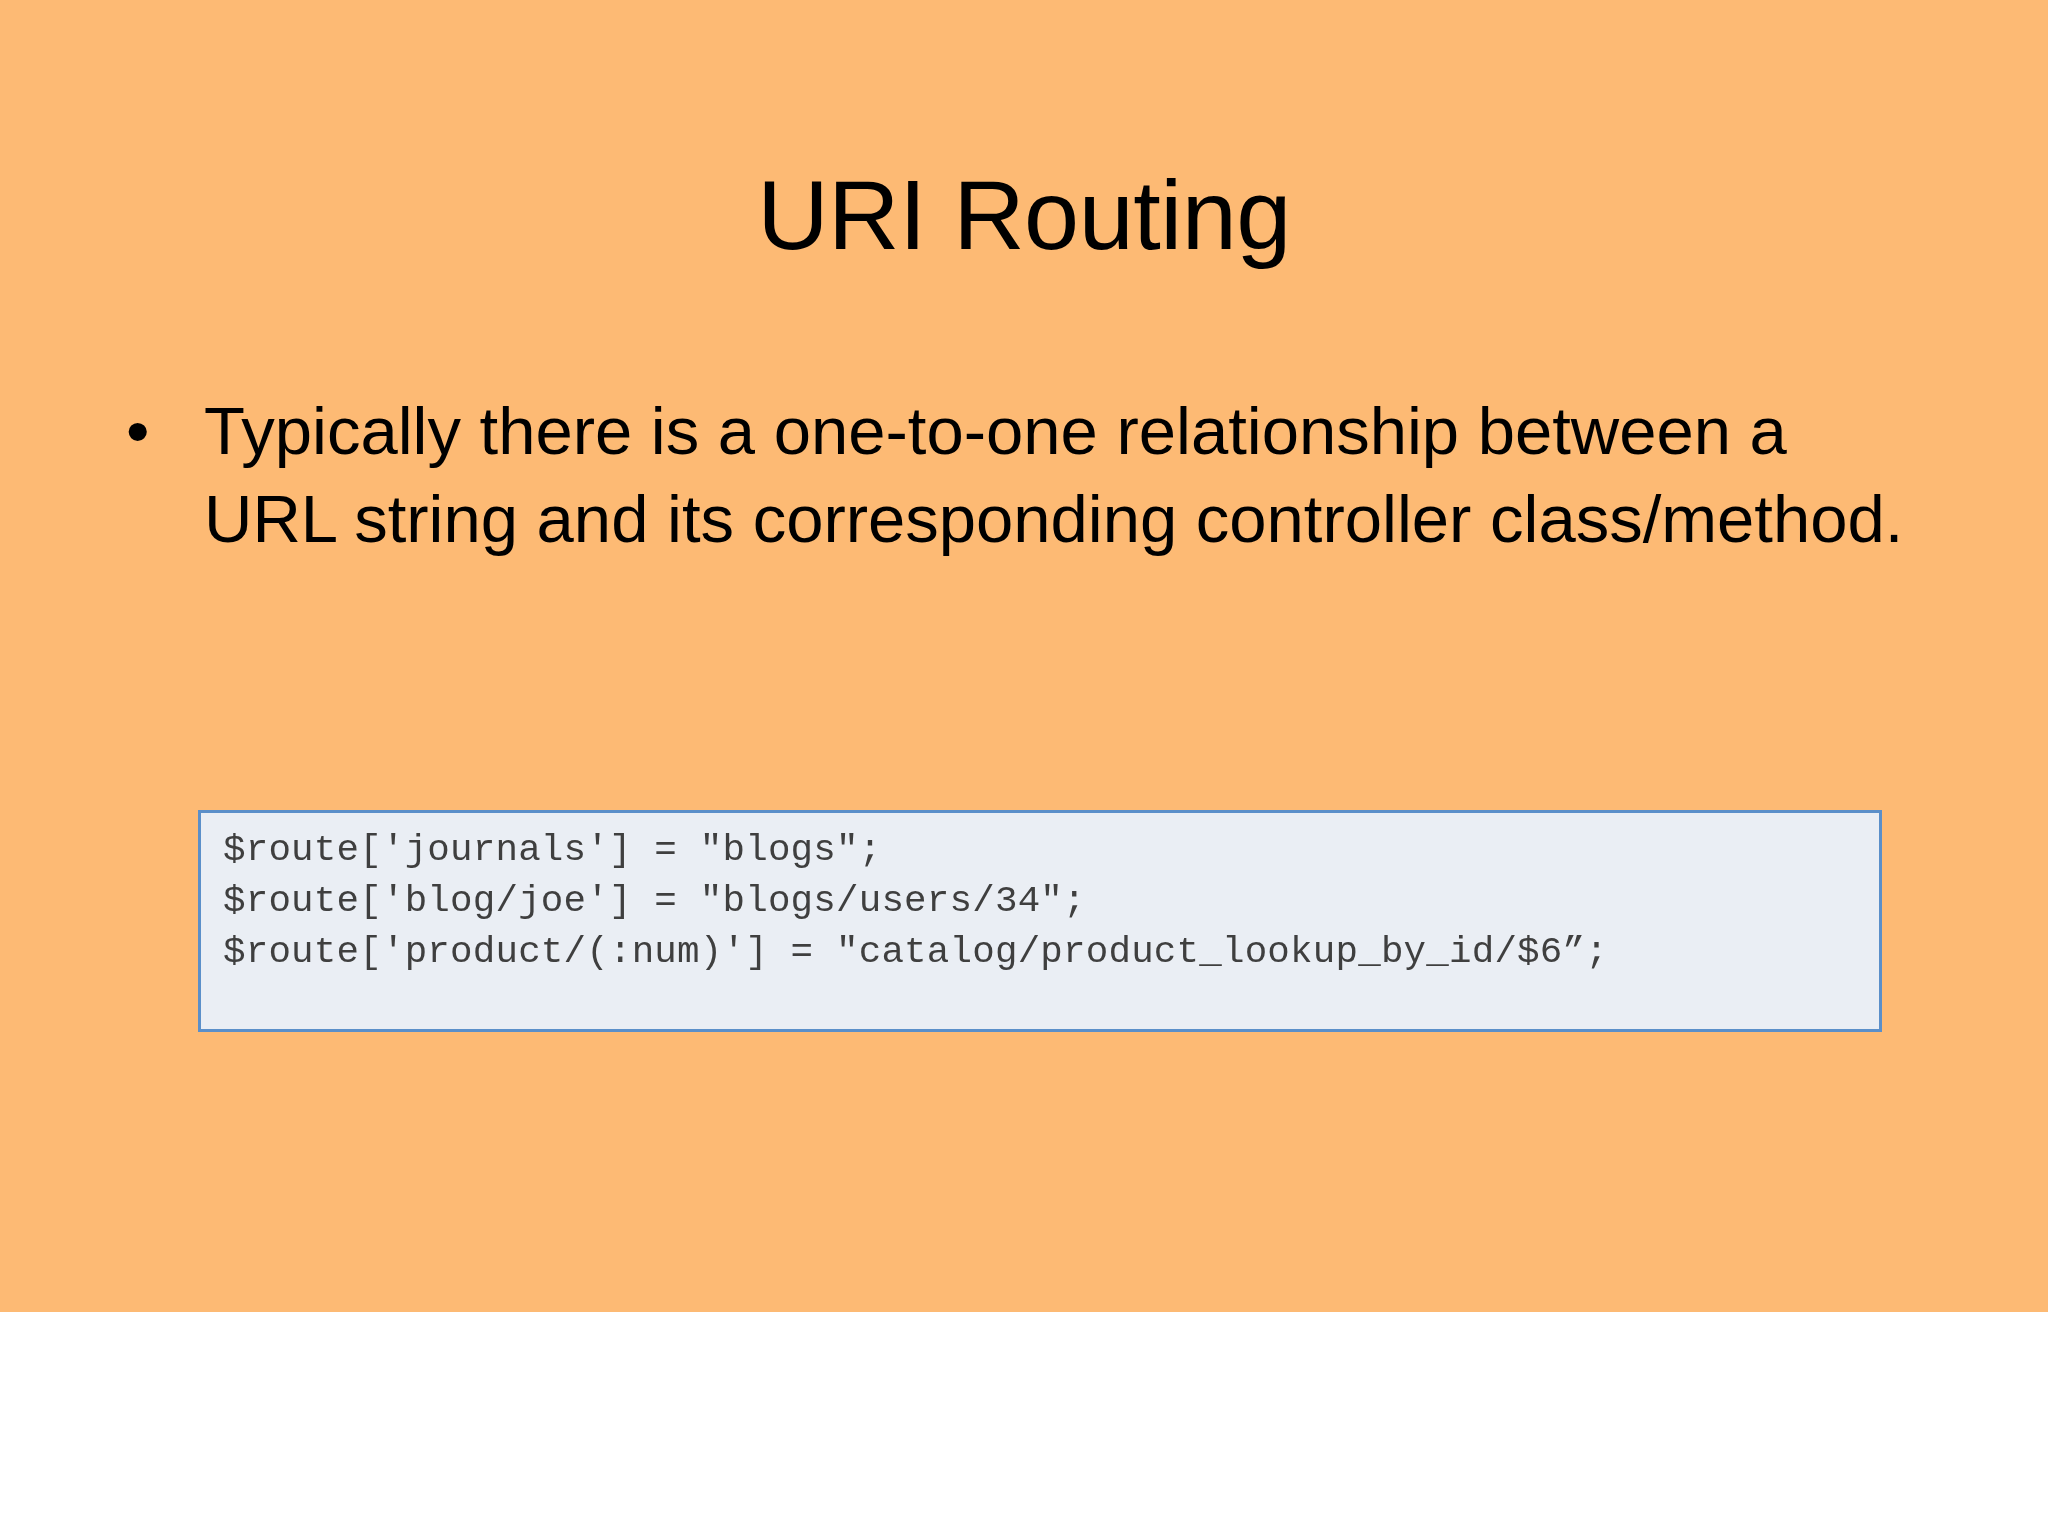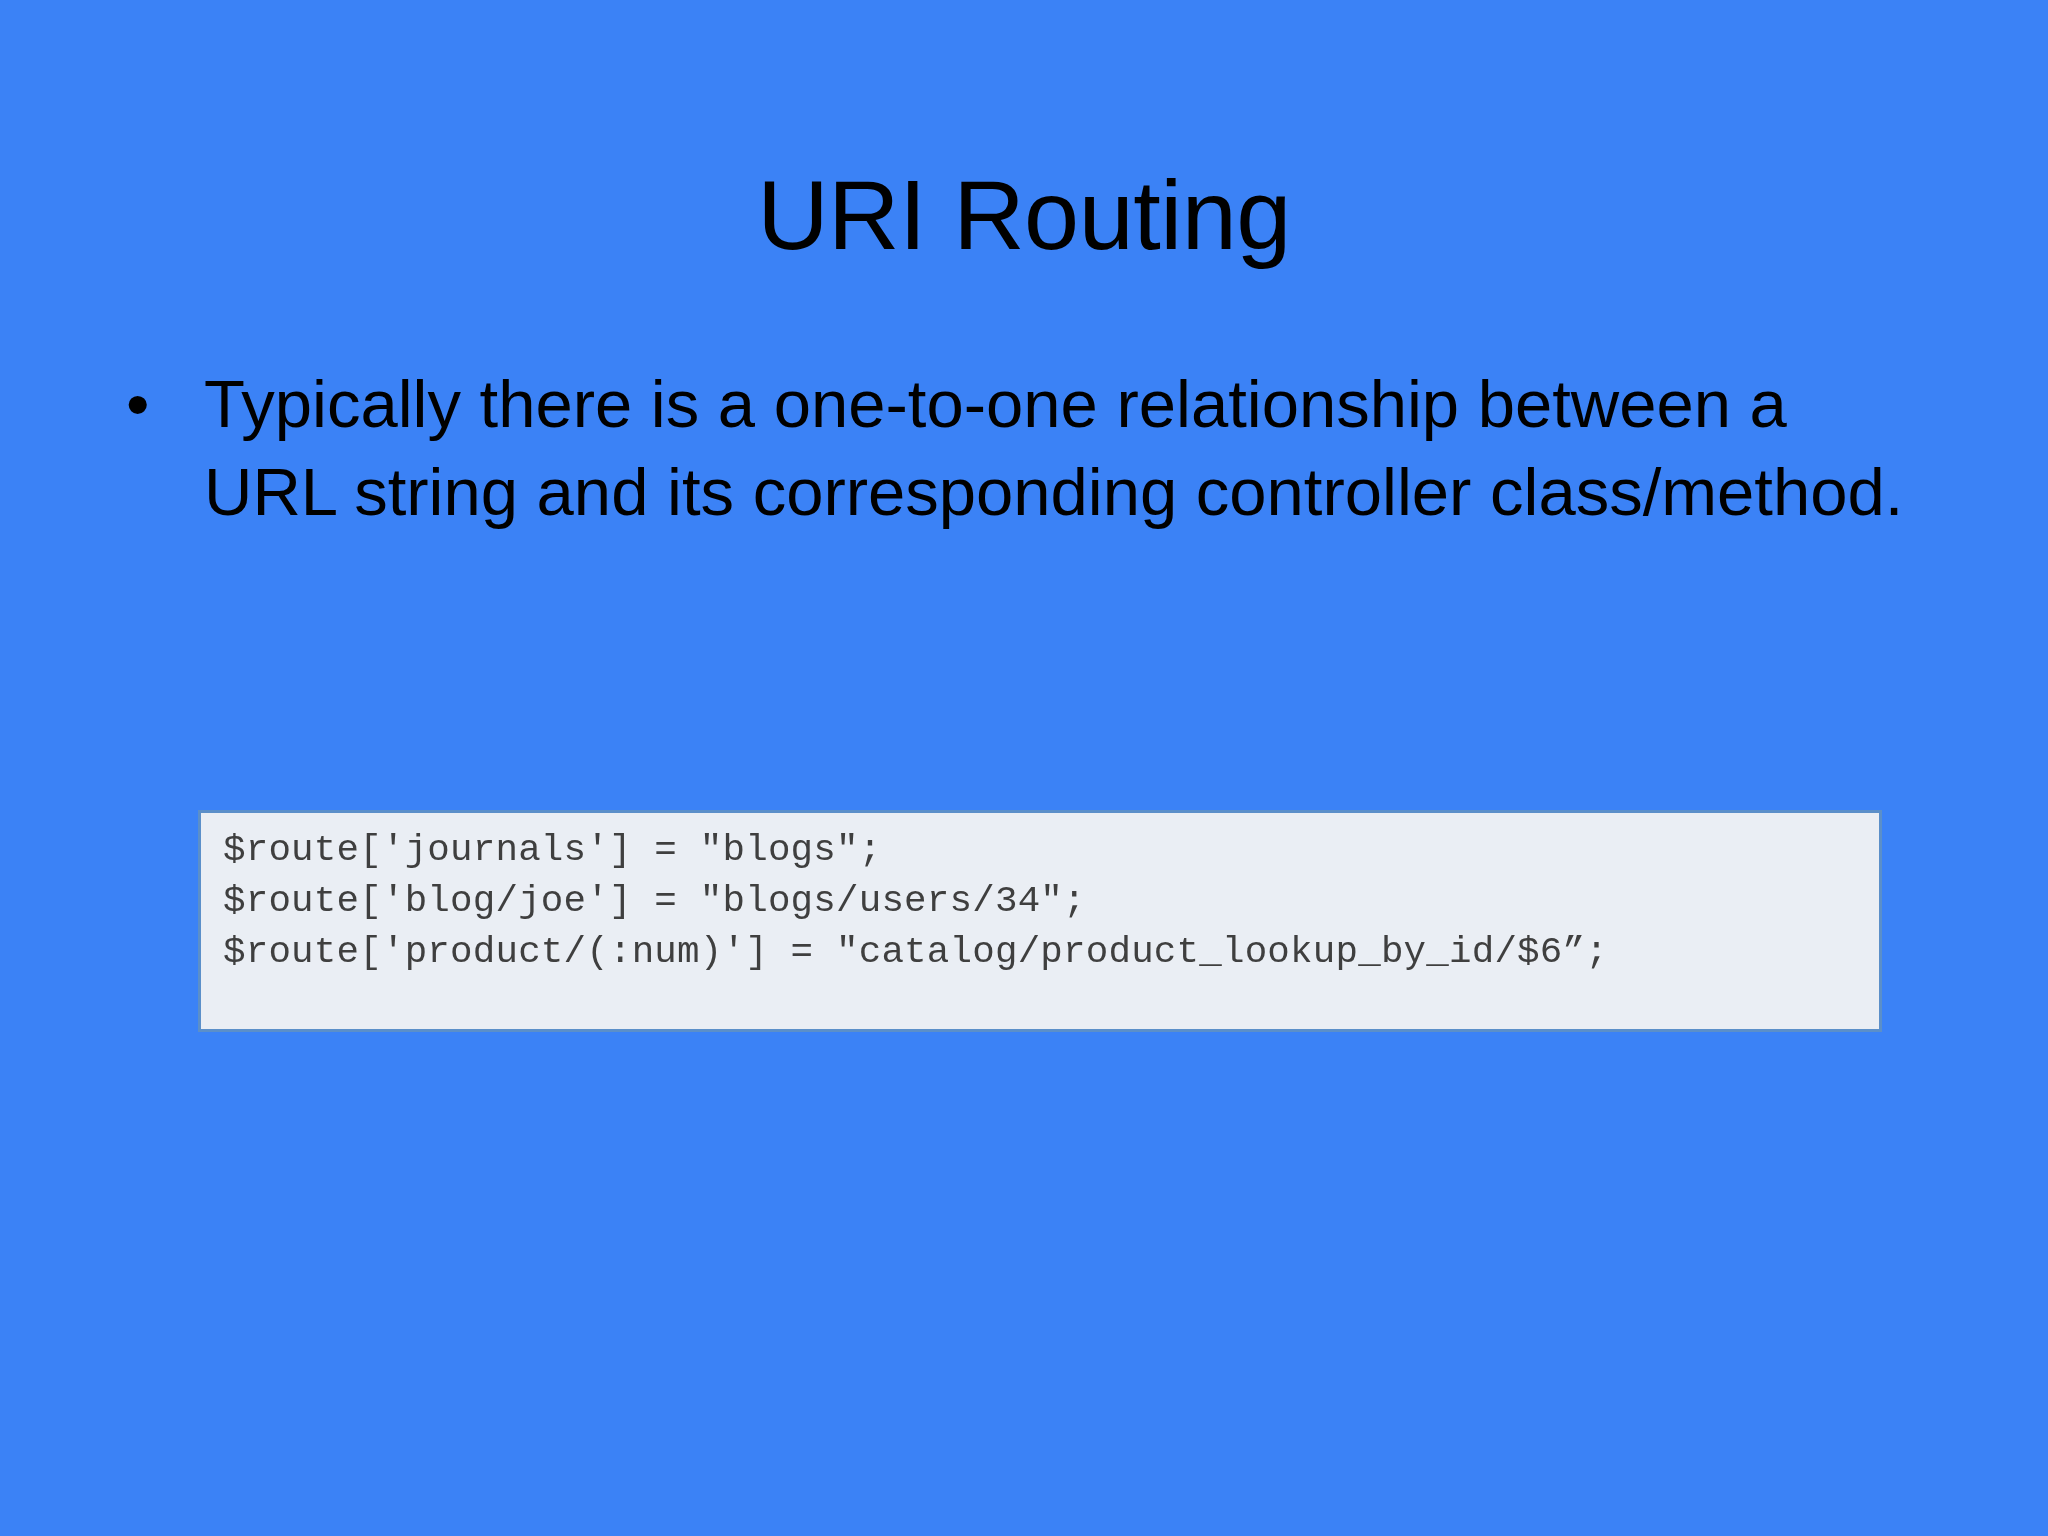--- a/index.html
+++ b/index.html
@@ -11,22 +11,22 @@
     width: 2048px;
     height: 1536px;
     overflow: hidden;
     font-family: "Liberation Sans", sans-serif;
     -webkit-font-smoothing: antialiased;
   }
 
   .slide {
     position: relative;
     width: 2048px;
-    height: 1536px;
-    background: #3b82f6;
+    height: 1312px;
+    background: #fdba74;
     box-sizing: border-box;
   }
 
   
   .slide-title {
     position: absolute;
     left: 0;
     top: 96px;
     width: 2048px;
     text-align: center;
@@ -64,20 +64,21 @@
     top: 0;
     width: 46px;
     font-size: 67px;
     line-height: 1.32;
     color: #000000;
     text-align: left;
   }
   .bullet-text {
     display: block;
     max-width: 1700px;
+    margin-top: 27px;
   }
 
   
   .code-box {
     position: absolute;
     left: 198px;
     top: 810px;
     width: 1684px;
     min-height: 222px;
     box-sizing: border-box;

